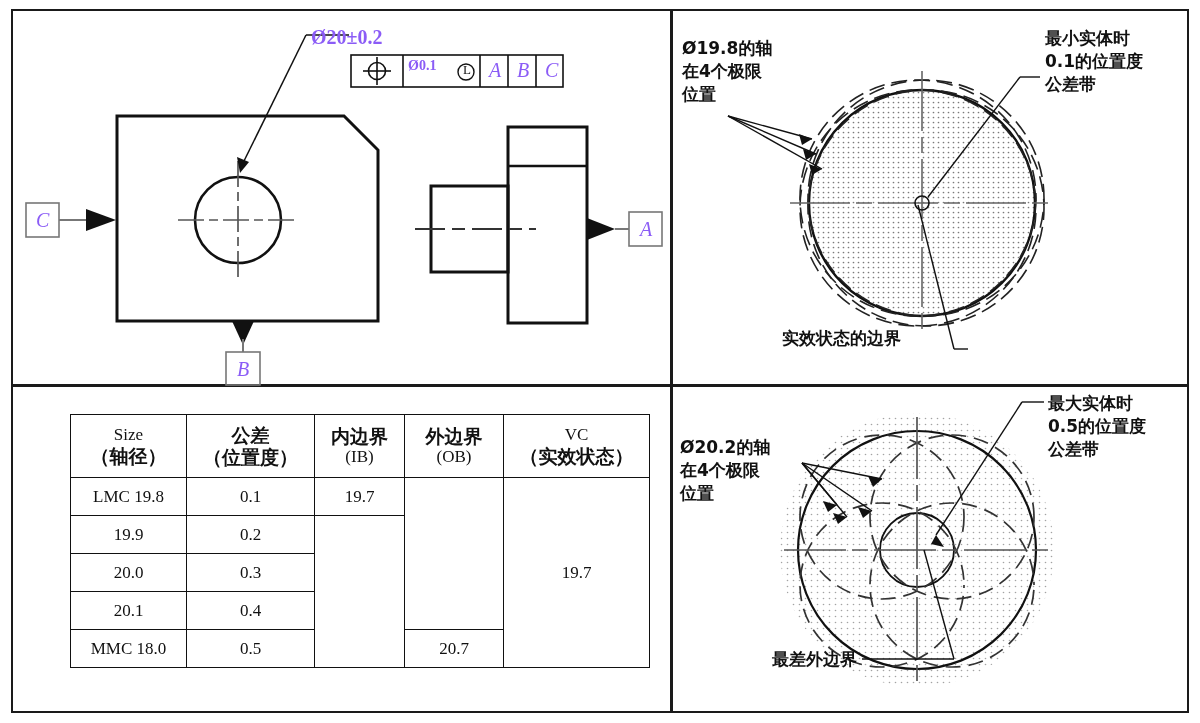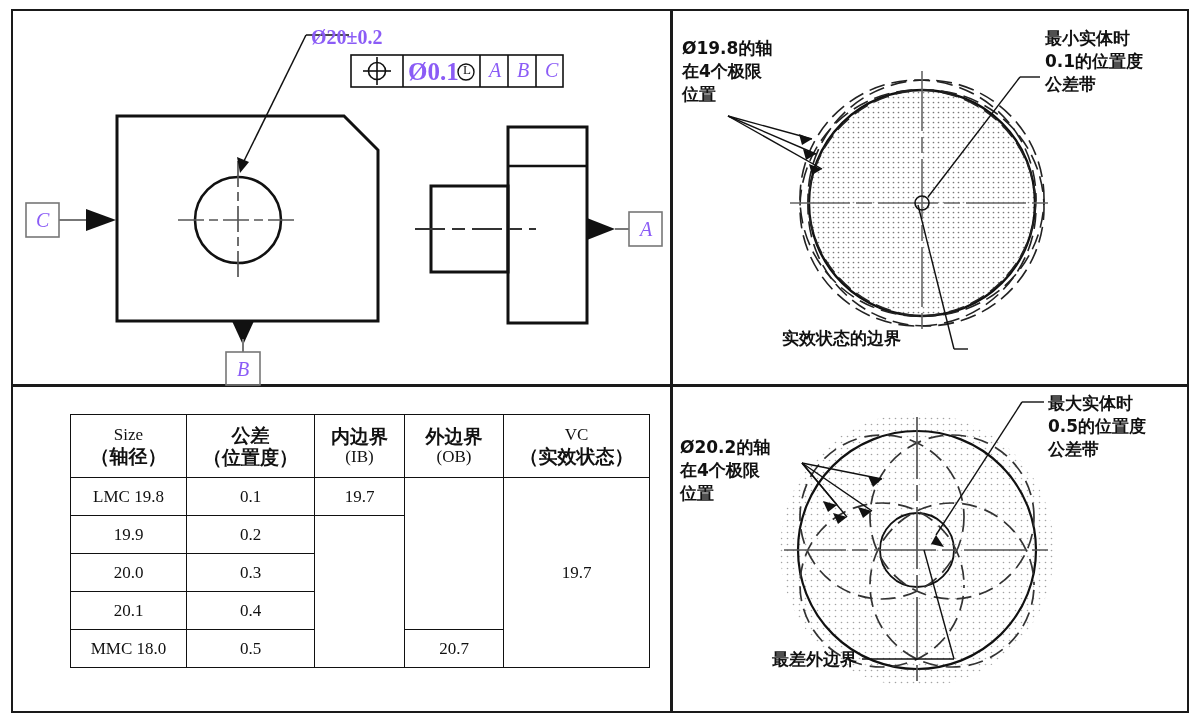--- a/index.html
+++ b/index.html
@@ -153,21 +153,21 @@
 
       <g>
         <polygon points="221,312 243,312 232,336" fill="#111"></polygon>
         <line x1="232" y1="330" x2="232" y2="343" stroke="#777" stroke-width="2"></line>
         <rect x="215" y="343" width="34" height="33" fill="none" stroke="#777" stroke-width="1.6"></rect>
       </g>
     </svg>
 
     <div class="dimtext" style="left:300px; top:17px; font-weight:700;">Ø20±0.2</div>
 
-    <div class="dimtext" style="left:397px; top:49px; font-weight:700; font-size:25px;">Ø0.1</div>
+    <div class="dimtext" style="left:397px; top:49px; font-weight:700; font-size:14px;">Ø0.1</div>
     <div style="position:absolute; left:450px; top:53px; width:12px; text-align:center;
                 font-family:'Liberation Serif',serif; font-size:13px; color:#111;">L</div>
 
     <div class="dimtext" style="left:478px; top:50px; font-style:italic;">A</div>
     <div class="dimtext" style="left:506px; top:50px; font-style:italic;">B</div>
     <div class="dimtext" style="left:534px; top:50px; font-style:italic;">C</div>
 
     <div class="dimtext" style="left:25px; top:200px; font-style:italic;">C</div>
     <div class="dimtext" style="left:629px; top:209px; font-style:italic;">A</div>
     <div class="dimtext" style="left:226px; top:349px; font-style:italic;">B</div>

